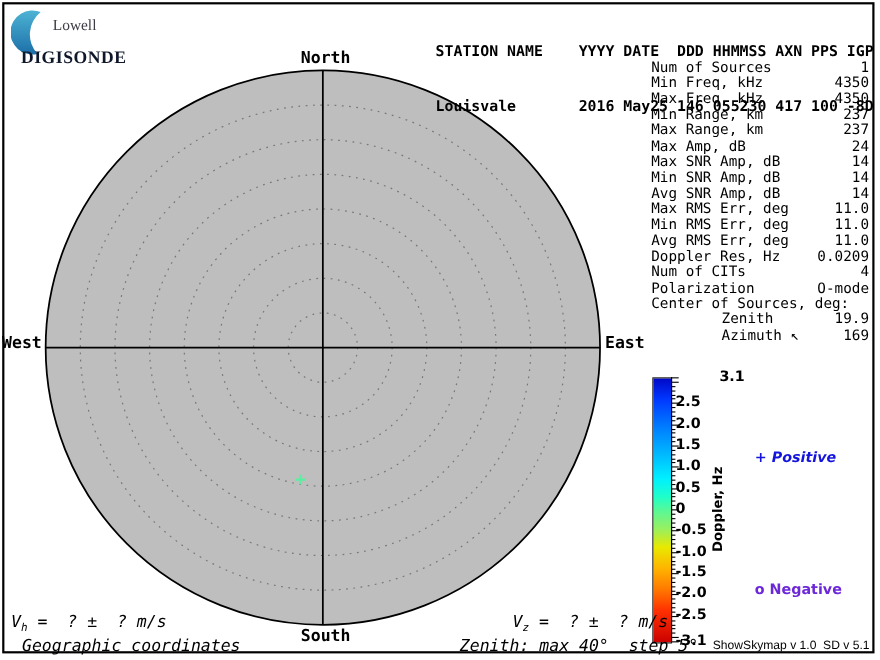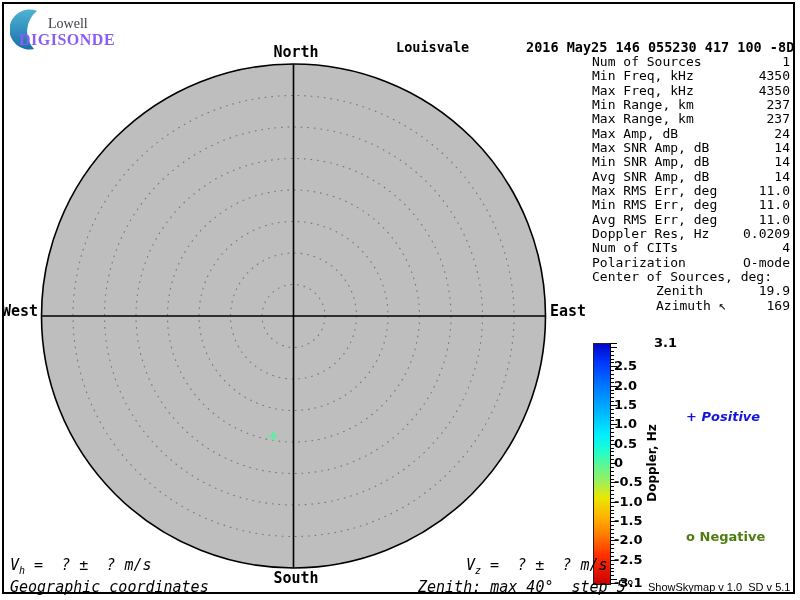--- a/index.html
+++ b/index.html
@@ -47,21 +47,21 @@
   
   .legend{position:absolute;left:668px;font-family:"DejaVu Sans",sans-serif;
           font-size:13px;font-weight:bold;white-space:pre;}
   #legend-positive{top:394px;font-style:italic;}
   #legend-negative{top:514px;}
 
   
   .footer-italic{position:absolute;font-style:italic;font-size:15px;white-space:pre;}
   #vh-line{left:10px;top:556px;}
   #vz-line{left:466px;top:556px;}
-  #geo-line{left:10px;top:578px;}
+  #geo-line{left:20px;top:578px;}
   #zenith-line{left:418px;top:578px;}
   #version-line{position:absolute;left:648px;top:581px;width:142px;text-align:right;
                 font-family:"Liberation Sans",sans-serif;font-size:11px;white-space:pre;}
   sub{font-size:10px;}
 </style>
 </head>
 <body>
 
 <div id="screen">
   <div id="frame"></div>
@@ -88,24 +88,25 @@
     <svg width="38" height="42" viewBox="0 0 38 42">
       <defs>
         <linearGradient id="cres" x1="0" y1="0" x2="0" y2="1">
           <stop id="cres-top" offset="0" stop-color="#4db3d4"></stop>
           <stop id="cres-bot" offset="1" stop-color="#1c6fa8"></stop>
         </linearGradient>
       </defs>
       <path d="M 27 2 A 20 20 0 1 0 24 40 A 26 26 0 0 1 27 2 Z" fill="url(#cres)"></path>
     </svg>
     <span class="brand-top" style="color: rgb(61, 61, 70);">Lowell</span>
-    <span class="brand-bottom" style="color: #8b5cf6;">DIGISONDE</span>
+    <span class="brand-bottom" style="color: #0f172a; margin-top: 13px;">DIGISONDE</span>
   </div>
 
   <div id="header">
+    <div>STATION NAME    YYYY DATE  DDD HHMMSS AXN PPS IGP</div>
     <div>Louisvale       2016 May25 146 055230 417 100 -8D</div>
   </div>
 
   <div id="stats">
 
   <div class="stat-row">
       <span class="lbl">Num of Sources</span>
       <span class="val">1</span>
     </div>
       <div class="stat-row">
@@ -265,21 +266,21 @@
         <div class="cbar-label" style="top: 189.419px;">-2.0</div>
         <div class="cbar-label" style="top: 208.774px;">-2.5</div>
         <div class="cbar-label" style="top: 232px;">-3.1</div>
       </div>
   </div>
   <div id="cbar-title">Doppler, Hz</div>
 
   <div id="legend-positive" class="legend" style="color: rgb(20, 20, 221);">
     <span>+</span><span> </span><span>Positive</span>
   </div>
-  <div id="legend-negative" class="legend" style="color: #4d7c0f;">
+  <div id="legend-negative" class="legend" style="color: #6d28d9;">
     <span>o</span><span> </span><span>Negative</span>
   </div>
 
   <div id="vh-line" class="footer-italic"><span>V</span><sub>h</sub><span> =  ? ±  ? m/s</span></div>
   <div id="vz-line" class="footer-italic"><span>V</span><sub>z</sub><span> =  ? ±  ? m/s</span></div>
   <div id="geo-line" class="footer-italic">Geographic coordinates</div>
   <div id="zenith-line" class="footer-italic">Zenith: max 40°  step 5°</div>
   <div id="version-line">ShowSkymap v 1.0  SD v 5.1</div>
 </div>
 

